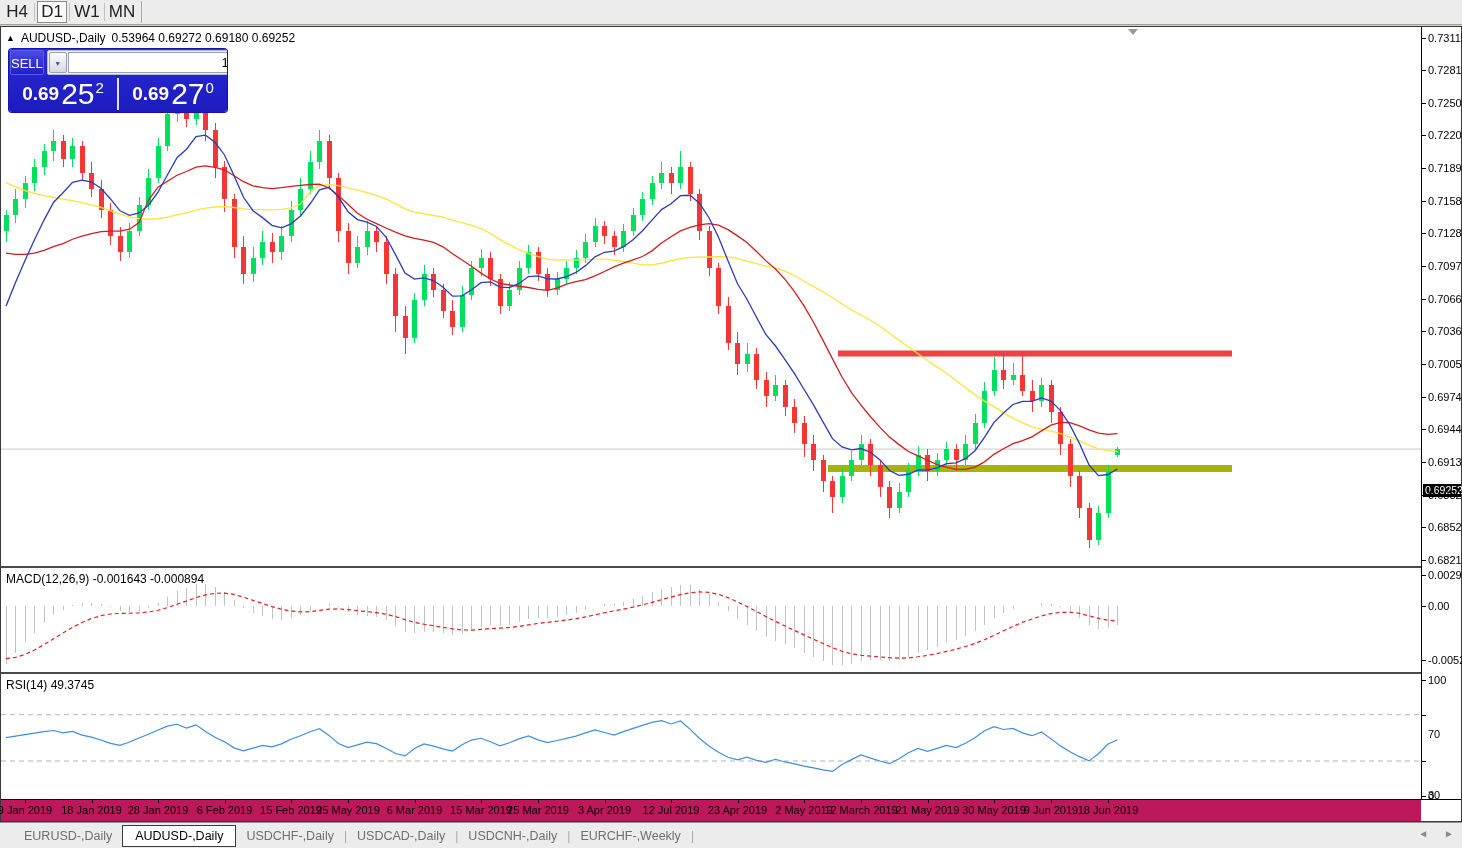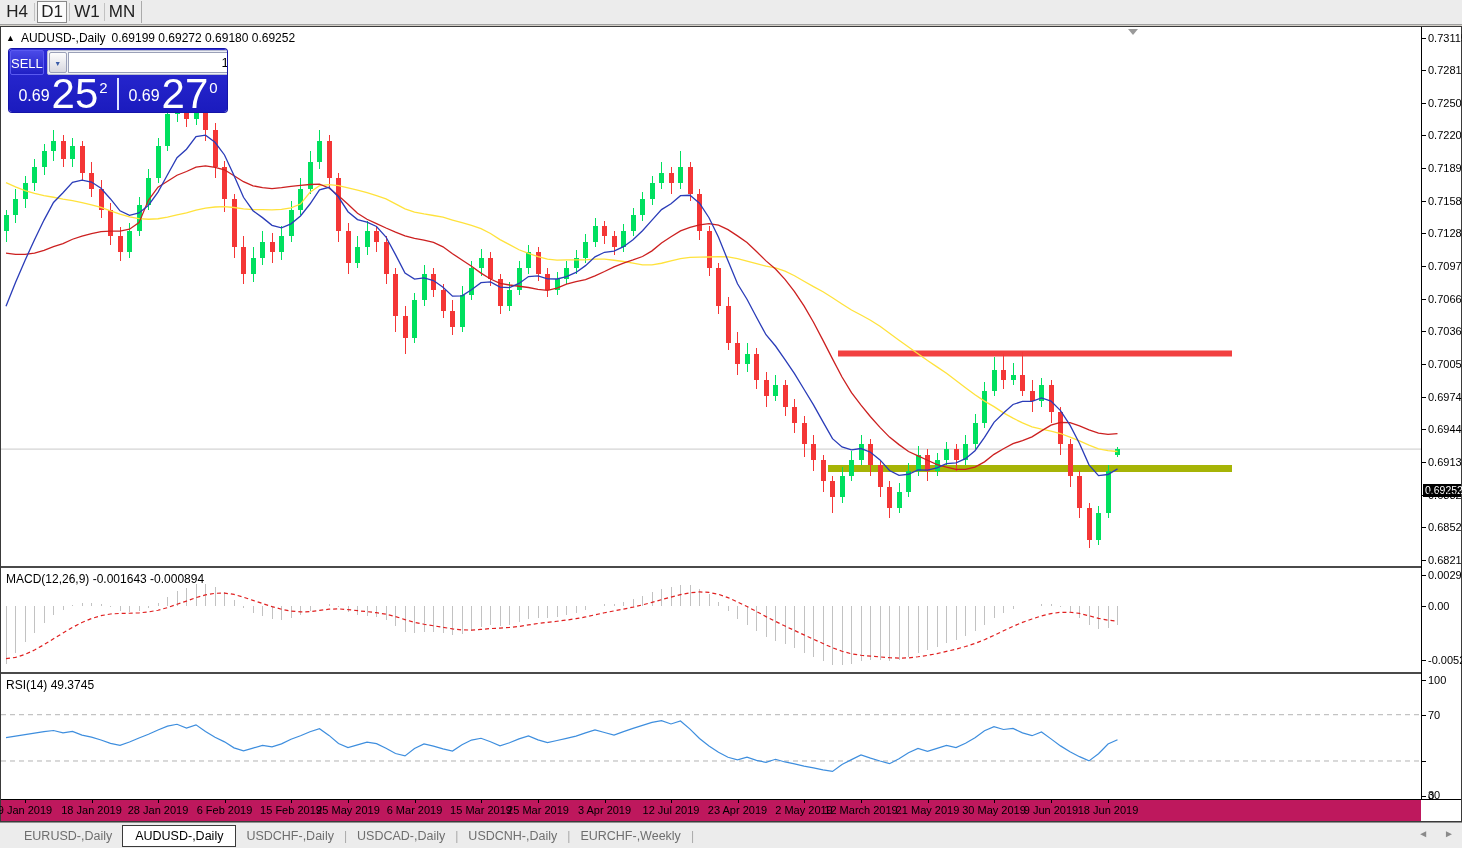--- a/index.html
+++ b/index.html
@@ -51,22 +51,22 @@
   .tp-btn{width:62px;height:25px;margin:1px;line-height:25px;text-align:center;color:#fff;font-size:13px;
           background:linear-gradient(#4a4ae8,#2020c4);border:1px solid #5a5af0;border-radius:2px;cursor:pointer;box-sizing:border-box;}
   .tp-spin{flex:1;height:25px;margin:1px 2px;background:#eef0f5;border:1px solid #b8bcd0;border-radius:2px;
            display:flex;align-items:center;box-sizing:border-box;}
   .spin-btn{width:18px;height:21px;margin:1px;background:linear-gradient(#fdfdfd,#d8d8e0);border:1px solid #9aa0b8;
             font-size:7px;color:#3a5ca8;text-align:center;line-height:21px;border-radius:2px;cursor:pointer;box-sizing:border-box;}
   .spin-input{flex:1;height:21px;border:1px solid #9aa0b8;background:#fff;font-size:13px;color:#000;
               text-align:right;padding-right:4px;font-family:"Liberation Sans",sans-serif;box-sizing:border-box;min-width:10px;}
   .tp-row2{display:flex;height:36px;}
   .tp-price{flex:1;display:flex;align-items:flex-end;justify-content:center;color:#fff;padding-bottom:3px;}
-  .tp-price .small{font-size:16px;font-weight:normal;margin-right:2px;margin-bottom:4px;}
-  .tp-price .big{font-size:42px;line-height:30px;font-weight:400;}
+  .tp-price .small{font-size:19px;font-weight:bold;margin-right:2px;margin-bottom:4px;}
+  .tp-price .big{font-size:30px;line-height:30px;font-weight:400;}
   .tp-price .sup{font-size:15px;margin-bottom:13px;margin-left:1px;}
   .tp-div{width:2px;background:#dfe3ff;margin:2px 0;}
 
   
   .tabbar{position:absolute;top:822px;left:0;width:1462px;height:26px;background:#ececec;
           border-top:1px solid #909090;box-sizing:border-box;display:flex;align-items:center;padding-left:14px;}
   .tab{font-size:12.5px;color:#6e6e6e;padding:3px 10px;cursor:pointer;white-space:nowrap;}
   .tab.active{background:#fff;border:1px solid #3a3a3a;color:#000;padding:3px 12px;}
   .tab-sep{color:#a8a8a8;font-size:12px;}
   .tab-arrows{position:absolute;right:8px;top:5px;display:flex;gap:16px;color:#8a8a8a;font-size:10px;}
@@ -333,21 +333,21 @@
           <line x1="1116.5" y1="419.9798165137617" x2="1116.5" y2="429.7706422018354" stroke="#00e05f" stroke-width="1"></line>
           <rect x="1114" y="422.1082568807339" width="5" height="5.640366972477466" fill="#00e05f"></rect>
         </g>
         <polyline points="5,155.70264436049723 14.5,159.9282245008097 24,163.5277927684831 33.5,166.34484619535849 43,168.53588774959474 52.5,170.257420399352 62,172.19805720453334 71.5,173.60658391797043 81,175.64112250404781 90.5,177.8321640582853 100,180.49271451700056 109.5,183.779276848355 119,187.22234214787065 128.5,189.88289260658595 138,191.6044252563432 147.5,192.2304371289823 157,191.7609282245021 166.5,190.19589854290612 176,187.84835402050976 185.5,185.97031840259243 195,183.15326497571706 204.5,181.11872638964087 214,180.02320561252154 223.5,179.7101996762014 233,180.49271451699937 242.5,181.90124123043765 252,182.68375607123684 261.5,182.68375607123684 271,182.84025903939693 280.5,182.37075013491787 290,180.8057204533207 299.5,177.04964921748729 309,165.31192660550553 318.5,158.67620075553268 328,157.58067997841457 337.5,158.51969778737381 347,160.86724230976895 356.5,163.21478683216532 366,165.56233135456165 375.5,168.5358877495971 385,171.91635186184757 394.5,176.9244468429592 404,181.7760388559108 413.5,185.06260118726522 423,186.94063680518255 432.5,188.5056664867797 442,190.22719913653577 451.5,193.04425256341233 461,195.70480302212644 470.5,198.36535348084294 480,201.65191581219733 489.5,206.50350782514892 499,212.6071235833799 508.5,217.61521856449153 518,222.77981651376328 527.5,226.37938478143784 537,229.50944414463336 546.5,232.16999460334986 556,233.10901241230792 565.5,232.95250944414784 575,232.95250944414784 584.5,232.95250944414784 594,232.16999460334986 603.5,232.16999460334986 613,233.26551538046678 622.5,234.51753912574384 632,236.08256880734098 641.5,237.80410145709823 651,237.96060442525715 660.5,236.23907177550106 670,233.8915272531047 679.5,231.54398273070836 689,230.44846195359023 698.5,230.13545601727128 708,229.9789530491112 717.5,229.66594711279106 727,229.8224500809511 736.5,231.70048569886728 746,234.04803022126242 755.5,236.70858067997773 765,239.21262817053295 774.5,240.9341608202914 784,244.22072315164579 793.5,248.75930922827726 803,254.23691311386793 812.5,259.55801403129857 822,264.72261198057026 831.5,270.82622773880126 841,276.9298434970298 850.5,283.03345925525844 860,288.0415542363701 869.5,293.2061521856418 879,299.30976794387163 888.5,306.3524015110595 898,313.23853211008725 907.5,319.96815974095614 917,326.69778737182503 926.5,333.58391797085284 936,339.8440366972427 945.5,346.2606583917926 955,353.4597949271406 964.5,360.65893146248845 974,367.7015650296775 983.5,374.1181867242263 993,379.59579060981815 1002.5,385.8559093362068 1012,391.1770102536386 1021.5,395.87209929843016 1031,399.7846735024237 1040.5,402.13221802481996 1050,404.16675661089624 1059.5,406.5143011332925 1069,410.11386940096594 1078.5,413.86994063680055 1088,418.095520777113 1097.5,421.85159201294766 1107,423.7296276308638 1116.5,424.5058823529363 " fill="none" stroke="#ffe23c" stroke-width="1.3"></polyline>
         <polyline points="5,226.19158121964338 14.5,227.44360496492158 24,227.44360496492158 33.5,226.19158121964458 43,223.37452779276916 52.5,219.61845655693455 62,216.61359956826828 71.5,212.23151645979573 81,209.1014570966002 90.5,206.59740960604375 100,204.71937398812645 109.5,204.09336211548737 119,204.09336211548737 128.5,202.21532649757006 138,195.64220183486123 147.5,173.1057744198582 157,160.14732865623148 166.5,154.20021586616056 176,148.25310307609084 185.5,144.4970318402562 195,140.11494873178367 204.5,138.86292498650545 214,140.4279546681038 223.5,142.80679978413215 233,148.75391257420307 242.5,154.7010253642728 252,158.77010253642754 261.5,160.64813815434368 271,161.58715596330293 280.5,160.64813815434368 290,159.3961144090655 299.5,158.45709660010743 309,157.51807879114935 318.5,157.2050728548292 328,160.96114409066263 337.5,168.78629249865085 347,177.237452779277 356.5,186.31462493254224 366,192.26173772261313 375.5,196.6438208310857 385,201.02590393955825 394.5,205.09498111171183 404,208.85105234754528 413.5,211.35509983810053 423,213.23313545601783 432.5,215.42417701025525 442,219.8062601187278 451.5,226.69239071775561 461,232.95250944414545 470.5,239.21262817053415 480,246.0987587695643 489.5,252.04587155963404 499,256.4279546681066 508.5,257.99298434970257 518,259.2450080949808 527.5,260.49703184025776 537,262.3750674581751 546.5,263.3140852671332 556,261.1230437128957 565.5,257.0539665407421 575,254.54991905018687 584.5,252.67188343226957 594,248.91581219643612 603.5,244.53372908796356 613,239.8386400431709 622.5,236.08256880733862 632,232.9525094441443 641.5,229.5094441446298 651,223.87533729088022 660.5,216.050188882892 670,209.79007015650333 679.5,203.8429573664336 689,200.3998920669191 698.5,197.8958445763639 708,196.6438208310857 717.5,198.2088505126829 727,202.59093362115541 736.5,208.85105234754528 746,215.42417701025525 755.5,224.50134916351934 765,233.8915272531047 774.5,242.02968159741073 784,252.35887749595295 793.5,264.56610901241254 803,278.96438208310843 812.5,295.2406907717216 822,313.3950350782509 831.5,331.8623853211003 841,350.0167296276296 850.5,365.66702644360487 860,378.18726389638346 869.5,389.7684835402039 879,400.4106853750663 888.5,410.1138694009706 898,417.6260118726387 907.5,424.51214247166655 917,428.89422558013905 926.5,433.2763086886116 936,437.65839179708416 945.5,440.16243928763936 955,442.35348084187683 964.5,442.35348084187683 974,440.16243928763936 983.5,434.84133837020875 993,427.32919589854185 1002.5,421.69508904479113 1012,416.6869940636795 1021.5,413.55693470048396 1031,409.8008634646505 1040.5,403.8537506745808 1050,398.21964382083 1059.5,395.40259039395465 1069,395.7155963302748 1078.5,398.84565569347035 1088,402.9147328656239 1097.5,406.0447922288182 1107,407.29681597409643 1116.5,406.65828386400403 " fill="none" stroke="#cc2020" stroke-width="1.3"></polyline>
         <polyline points="5,279.22934678329585 14.5,255.45157145326633 24,233.41034558495681 33.5,212.71976929798376 43,193.0796982409391 52.5,175.4391536777127 62,165.73911748837335 71.5,155.3567244073686 81,153.193864141511 90.5,155.0590401019091 100,161.2395999977127 109.5,171.95903649159504 119,183.84377659845725 128.5,188.3575958660779 138,185.95600983263733 147.5,178.1757752317051 157,165.02968042996028 166.5,147.71013880536208 176,130.69198359683077 185.5,122.18550813902347 195,109.65702620802794 204.5,108.18991946659081 214,115.3261045392548 223.5,127.97127193012406 233,148.44860395788453 242.5,170.2877521099554 252,183.72635561661153 261.5,190.63120217683505 271,198.36657213142223 280.5,200.83557037336882 290,196.843567986626 299.5,189.00880975922072 309,177.00277456298159 318.5,162.9348797059685 328,160.27045179985066 337.5,170.02278768938453 347,184.70273904892974 356.5,192.57307838362203 366,195.14705281009535 375.5,199.51396666065486 385,210.0052564343322 394.5,227.62488344484728 404,246.0589052685206 413.5,252.11920970426218 423,250.9204454682489 432.5,253.53547389630307 442,260.29925237806253 451.5,269.10736958660766 461,268.8633261922342 470.5,262.7611803105753 480,255.65013310598312 489.5,254.8491860956825 499,260.1385616625948 508.5,260.7051198252388 518,256.41590869180163 527.5,249.53245497639585 537,248.90852512435308 546.5,251.970646962163 556,251.98736353937903 565.5,249.6354315805775 575,245.4412174270958 584.5,238.63165025165534 594,229.78791961469196 603.5,225.2743961936903 613,224.1288117184358 622.5,219.69040095939533 632,212.6909030907423 641.5,203.69944858128125 651,193.15869446230073 660.5,182.59539640645778 670,176.74443165966065 679.5,168.64628068941954 689,168.26005317637808 698.5,176.2369220933498 708,190.71842156699896 717.5,210.2590781402856 727,233.73463467995734 736.5,256.72326835964077 746,272.23838303609136 755.5,290.2180288038108 765,307.74959834587986 774.5,319.0203298041859 784,332.5163217539179 793.5,346.56060499310803 803,362.21380388352844 812.5,377.93591474325416 822,394.894090671869 831.5,411.6311836724116 841,419.91905519067245 850.5,422.81777687103306 860,421.5249375663589 869.5,425.2492633671075 879,432.87582869429457 888.5,443.5374692087122 898,448.28245566386124 907.5,447.24313320237167 917,442.8873706762589 926.5,443.0469559897922 936,440.8061441592368 945.5,436.69835677216935 955,435.8683447677529 964.5,431.6753792638082 974,423.68431638968997 983.5,410.37424404213425 993,395.29209806743023 1002.5,385.92647382818546 1012,377.45963254934253 1021.5,374.4217121663082 1031,374.42381894280635 1040.5,370.8780569351288 1050,374.0325763929704 1059.5,383.58089275008774 1069,398.10216225108763 1078.5,416.491284197329 1088,437.8887358232032 1097.5,448.61886384618134 1107,447.5047840108427 1116.5,441.8611113152625 " fill="none" stroke="#2a3cb8" stroke-width="1.3"></polyline>
       </svg>
     <div class="pane-label" id="chart-title">
       <span class="arr">▲</span>
       <span>AUDUSD-,Daily</span>
-      <span>0.69199 0.69272 0.69180 0.69252</span>
+      <span>0.53964 0.69272 0.69180 0.69252</span>
     </div>
     <div class="scroll-marker" style="left:1127px"></div>
 
     <div class="trade-panel">
       <div class="tp-row1">
         <div class="tp-btn">SELL</div>
         <div class="tp-spin">
           <div class="spin-btn">▼</div>
           <input class="spin-input" value="1.00" style="">
 
@@ -588,21 +588,21 @@
       <div class="axis-label" style="top:533px">0.68210</div>
       <div class="axis-tick" style="top:548.0184466019417px"></div>
       <div class="axis-label" style="top:548.0184466019417px">0.002984</div>
       <div class="axis-tick" style="top:578.8px"></div>
       <div class="axis-label" style="top:578.8px">0.00</div>
       <div class="axis-tick" style="top:633.0184466019417px"></div>
       <div class="axis-label" style="top:633.0184466019417px">-0.005256</div>
       <div class="axis-tick" style="top:653px"></div>
       <div class="axis-label" style="top:653px">100</div>
       <div class="axis-tick" style="top:687.71px"></div>
-      <div class="axis-label" style="top:688px">70</div>
+      <div class="axis-label" style="top:707px">70</div>
       <div class="axis-tick" style="top:733.99px"></div>
       <div class="axis-label" style="top:768px">30</div>
       <div class="axis-tick" style="top:768.7px"></div>
       <div class="axis-label" style="top:768.7px">0</div>
     </div>
 </div>
 
 <div class="tabbar" id="tabbar">
   <div class="tab">EURUSD-,Daily</div>
     <div class="tab active">AUDUSD-,Daily</div>

